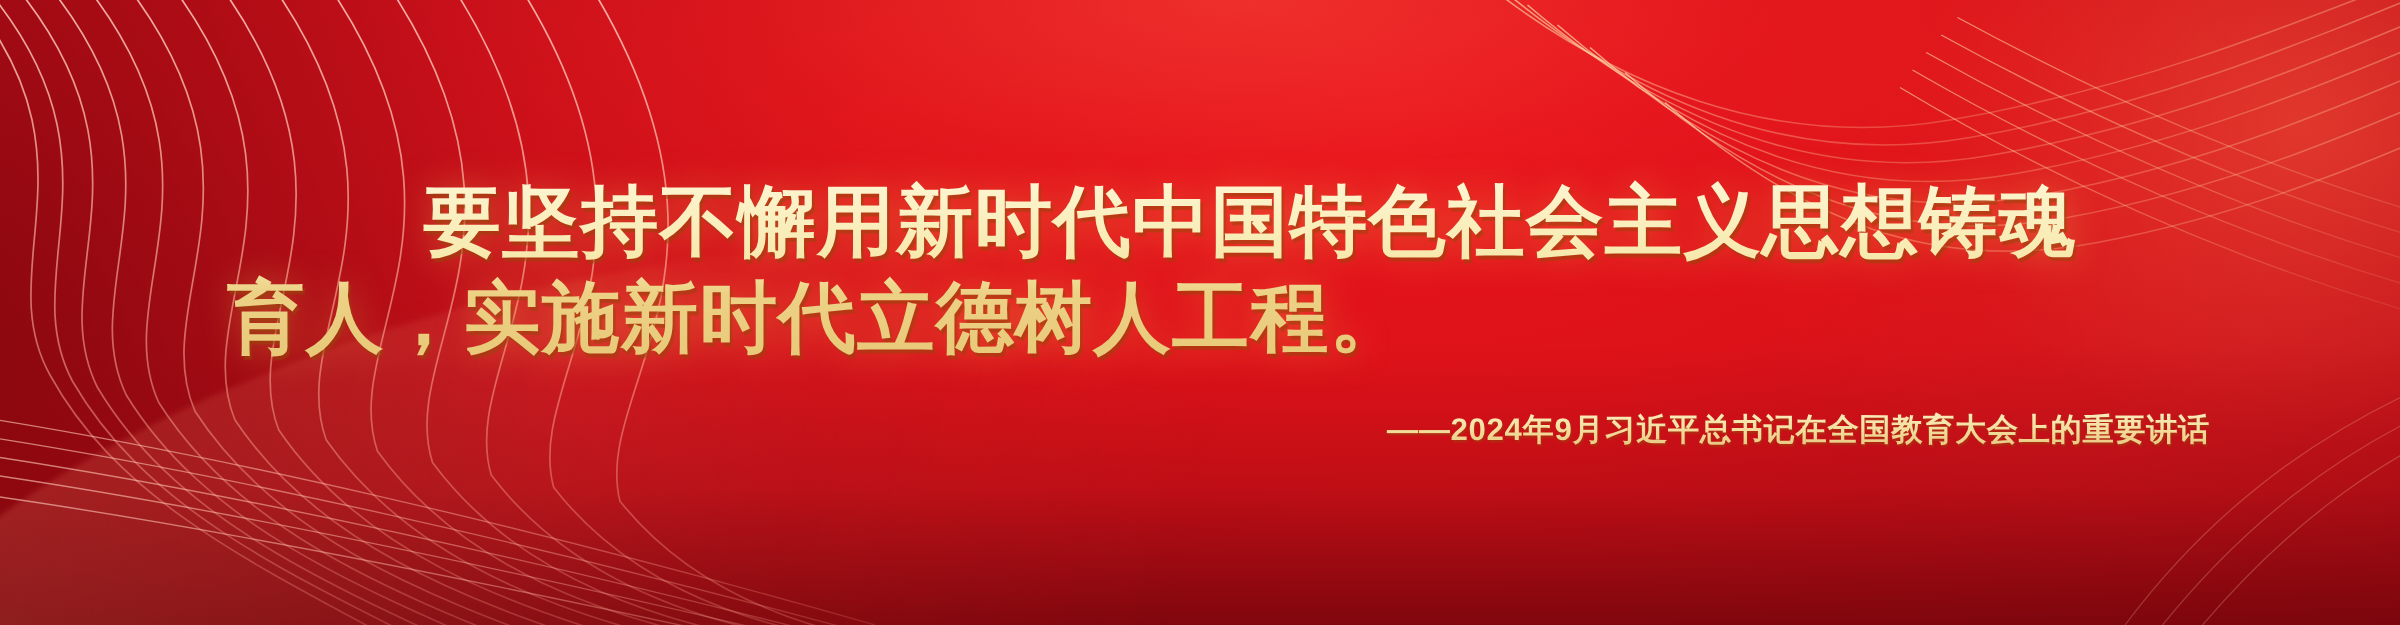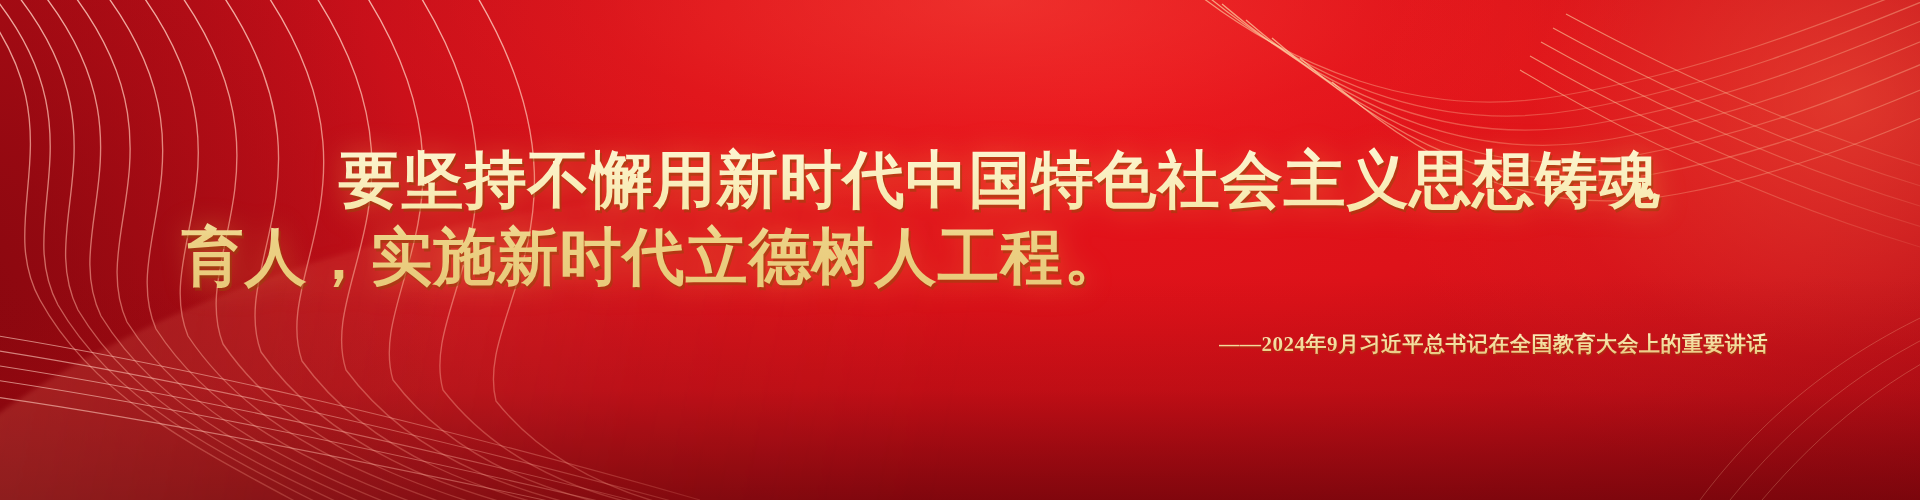--- a/index.html
+++ b/index.html
@@ -5,21 +5,21 @@
   html, body {
     margin: 0;
     padding: 0;
     background: #0d0d0d;
   }
   .banner {
     position: relative;
     width: 1920px;
     height: 500px;
     overflow: hidden;
-    font-family: Liberation Serif, serif;
+    font-family: Liberation Sans, sans-serif;
     background: #c8141a;
   }
 
   
   .bg-base {
     position: absolute;
     inset: 0;
     background:
       radial-gradient(ellipse 1100px 620px at 58% 18%, #e8141c 0%, #dd1219 38%, #c9101a 68%, #ae0c16 100%);
   }
@@ -100,21 +100,21 @@
     padding-right: 640px;
     margin-left: 28px;
   }
   .attrib-row {
     margin-top: 34px;
     text-align: right;
     padding-right: 152px;
   }
   .attrib {
     display: inline-block;
-    font-size: 21px;
+    font-size: 25px;
     font-weight: 700;
     letter-spacing: 0.5px;
     color: #f3dc9a;
     background: linear-gradient(to bottom, #fbf0c4 0%, #f2dc9a 55%, #e7c madeira 56%, #e5c279 100%);
     background: linear-gradient(to bottom, #fbf0c4 0%, #f2dc9a 55%, #e5c279 100%);
     -webkit-background-clip: text;
     background-clip: text;
     -webkit-text-fill-color: transparent;
     filter: drop-shadow(1px 2px 0px rgba(150,70,10,0.45));
   }

